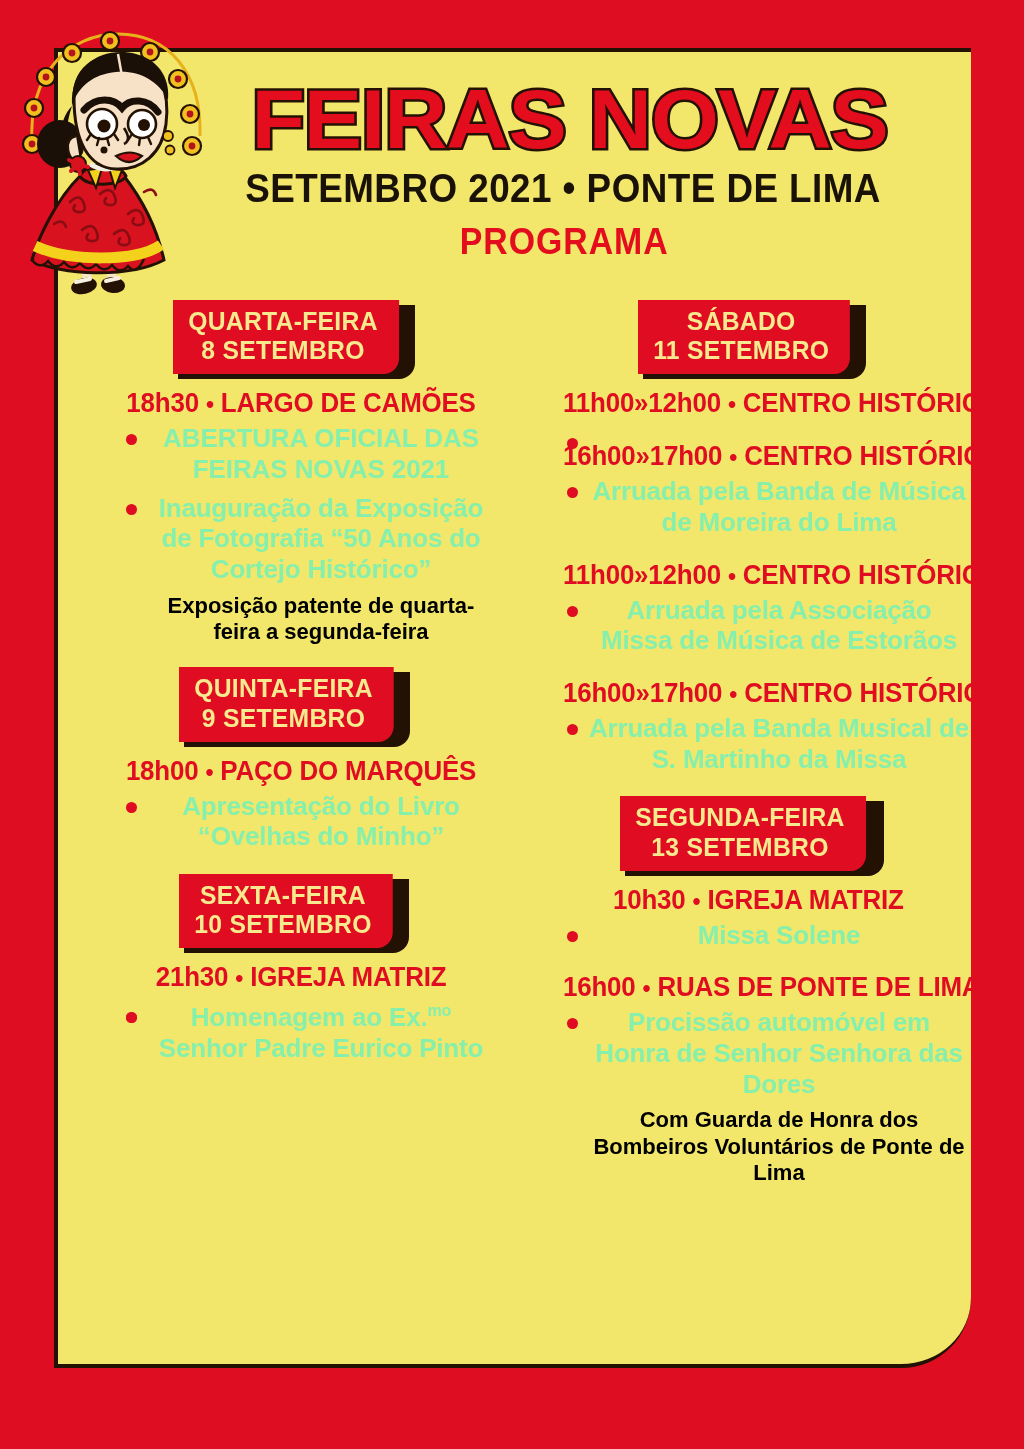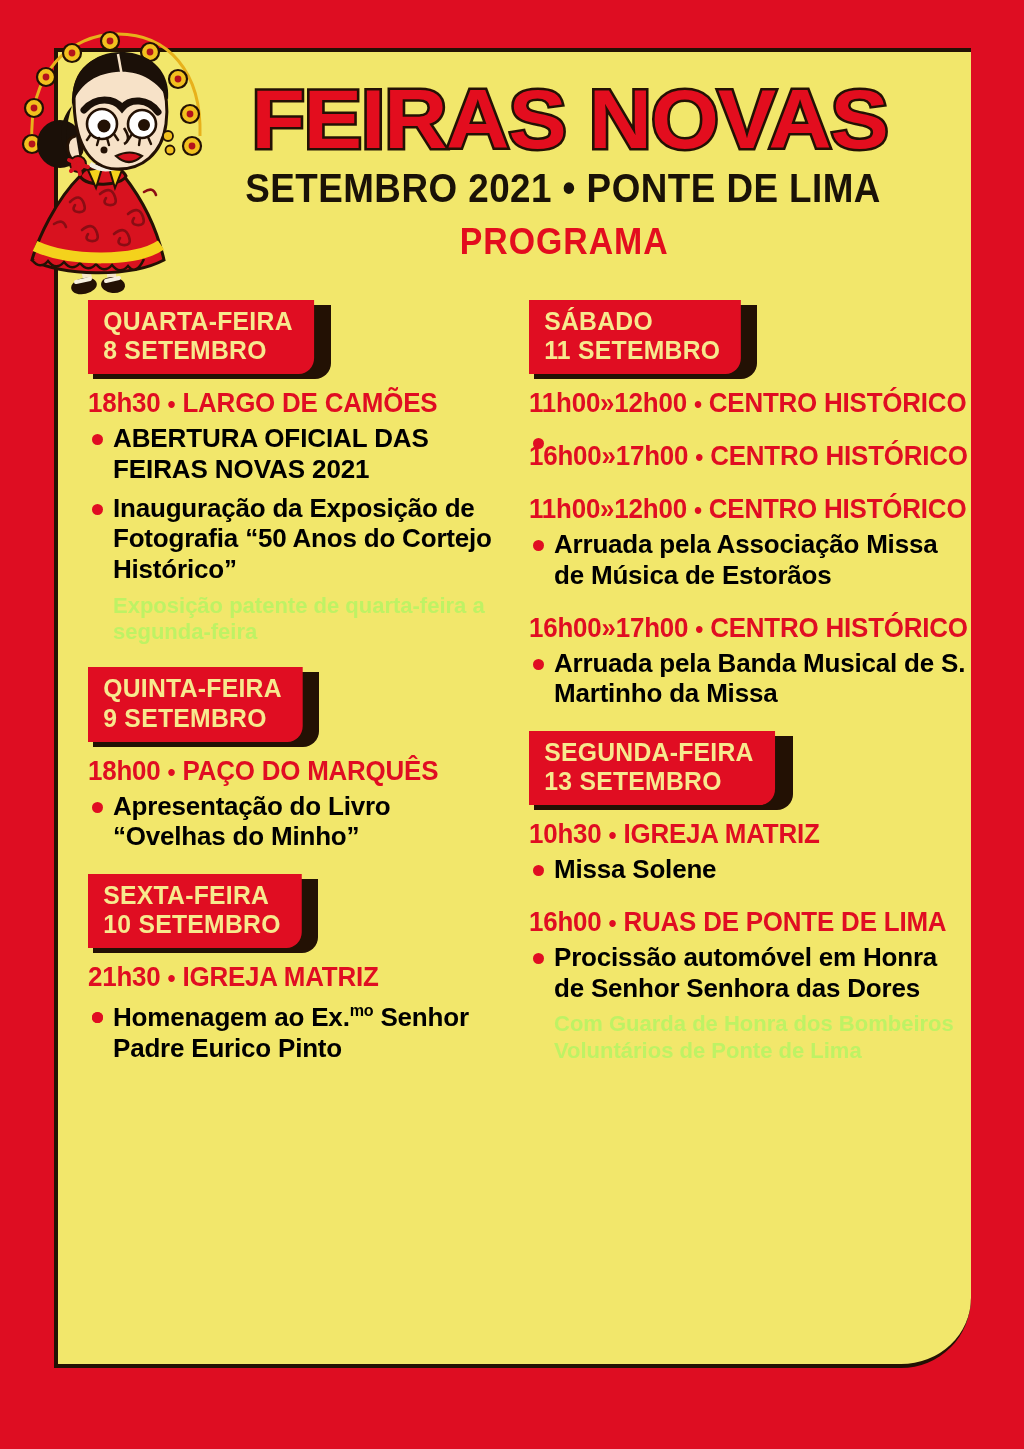--- a/index.html
+++ b/index.html
@@ -84,20 +84,21 @@
   
   #columns {
     position: absolute;
     left: 54px;
     top: 300px;
     width: 930px;
     display: flex;
     gap: 18px;
     padding: 0 14px 0 34px;
     box-sizing: border-box;
+    text-align: center;
   }
   .col { width: 50%; }
   .col-left { padding-right: 6px; }
   .col-right { padding-left: 10px; }
 
   
   .day-block { margin-bottom: 8px; }
   .daybadge-wrap {
     position: relative;
     display: inline-block;
@@ -120,21 +121,21 @@
     line-height: 1.12;
     letter-spacing: 0.3px;
     transform: scaleX(0.95);
     transform-origin: left center;
     font-family: "Liberation Sans Narrow", "Liberation Sans", sans-serif;
     white-space: nowrap;
   }
   .daybadge .d2 { display: block; }
 
   
-  .event { margin-bottom: 22px; }
+  .event { margin-bottom: 22px; margin-left: 34px; }
   .event-head {
     color: #E00D22;
     font-weight: 900;
     font-size: 27px;
     line-height: 1.15;
     letter-spacing: -0.2px;
     margin-bottom: 4px;
     transform: scaleX(0.96);
     transform-origin: left center;
     font-family: "Liberation Sans Narrow", "Liberation Sans", sans-serif;
@@ -144,21 +145,21 @@
 
   ul.items {
     list-style: none;
     margin: 0;
     padding: 0;
   }
   ul.items li {
     position: relative;
     padding-left: 25px;
     margin-bottom: 8px;
-    color: #000000;
+    color: #86efac;
     font-weight: 700;
     font-size: 26px;
     line-height: 1.18;
     letter-spacing: -0.2px;
     font-family: "Liberation Sans", sans-serif;
   }
   ul.items li.caps {
     font-weight: 900;
     letter-spacing: -0.1px;
   }
@@ -166,21 +167,21 @@
     position: absolute;
     left: 4px;
     top: 11px;
     width: 11px;
     height: 11px;
     background: #E00D22;
     border-radius: 50%;
   }
   .note {
     margin: 2px 0 0 25px;
-    color: #bef264;
+    color: #000000;
     font-weight: 600;
     font-size: 22px;
     line-height: 1.2;
     font-family: "Liberation Sans", sans-serif;
   }
   sup.ord { font-size: 0.62em; vertical-align: super; font-weight: 700; }
 
   
   #figure {
     position: absolute;
@@ -336,20 +337,23 @@
           </div></div>
       </div>
     <div class="col col-right">
         <div class="day-block"><div class="daybadge-wrap"><div class="daybadge-shadow"></div><div class="daybadge"><span class="d1">SÁBADO</span><span class="d2">11 SETEMBRO</span></div></div><div class="event">
             <div class="event-head"><span>11h00»12h00</span> <span class="sep">•</span> <span>CENTRO HISTÓRICO</span></div>
             <ul class="items">
               <li><span class="bullet"></span></li>
             </ul>
           </div><div class="event">
             <div class="event-head"><span>16h00»17h00</span> <span class="sep">•</span> <span>CENTRO HISTÓRICO</span></div>
+            <ul class="items">
+              <li><span class="bullet"></span><span>Arruada pela Banda de Música de Moreira do Lima</span></li>
+            </ul>
           </div></div>
         <div class="day-block"><div class="event">
             <div class="event-head"><span>11h00»12h00</span> <span class="sep">•</span> <span>CENTRO HISTÓRICO</span></div>
             <ul class="items">
               <li><span class="bullet"></span><span>Arruada pela Associação Missa de Música de Estorãos</span></li>
             </ul>
           </div><div class="event">
             <div class="event-head"><span>16h00»17h00</span> <span class="sep">•</span> <span>CENTRO HISTÓRICO</span></div>
             <ul class="items">
               <li><span class="bullet"></span><span>Arruada pela Banda Musical de S. Martinho da Missa</span></li>

